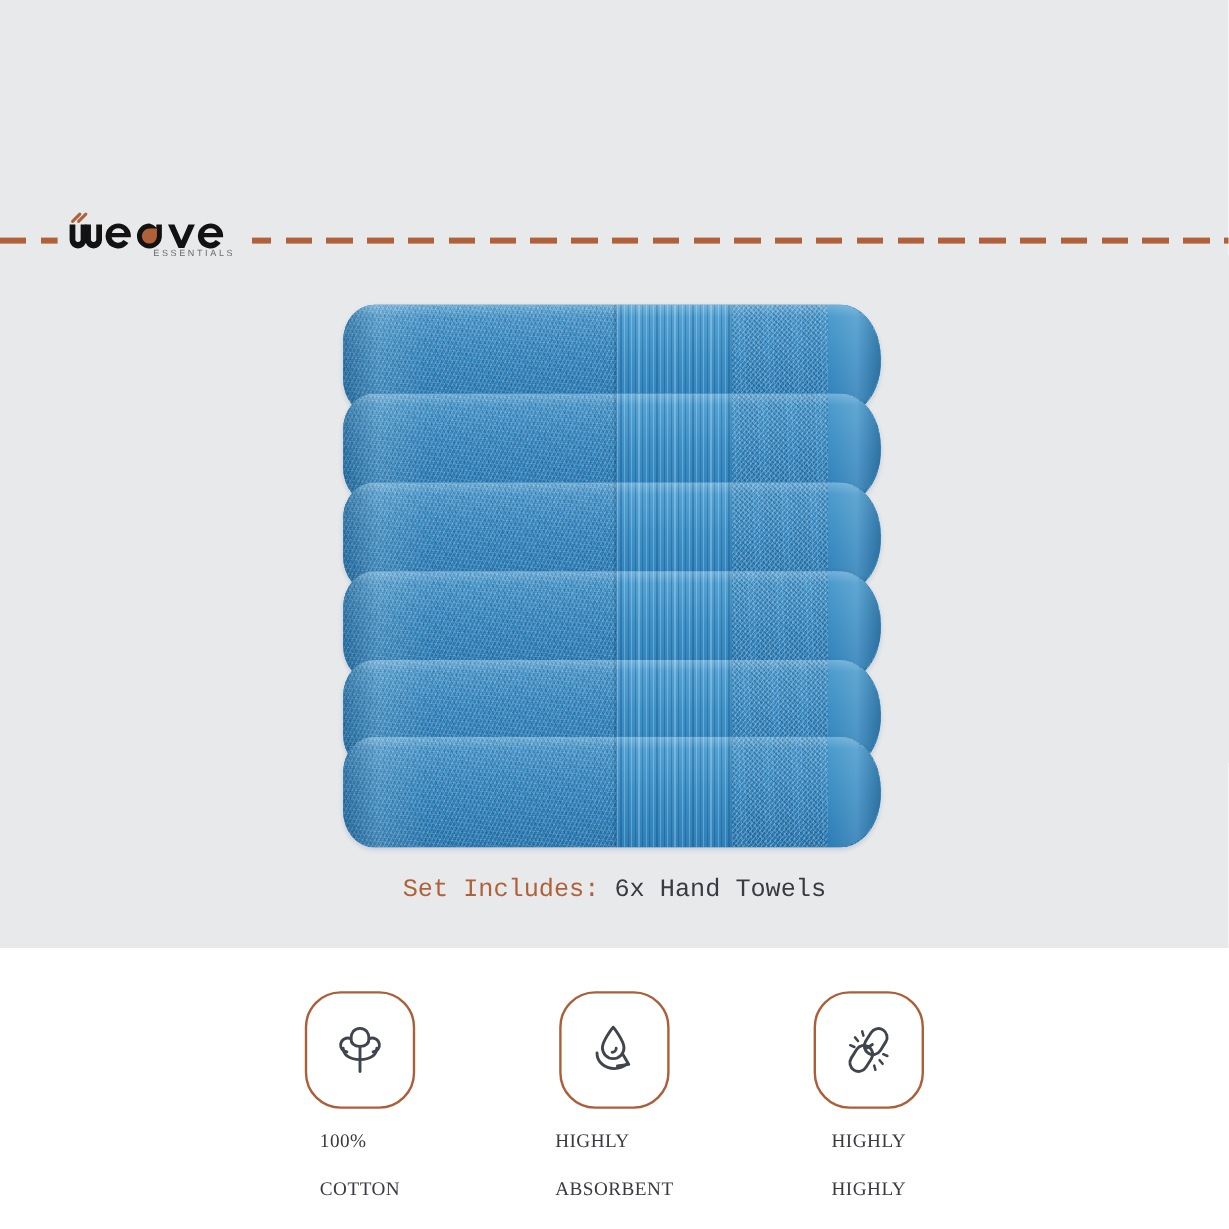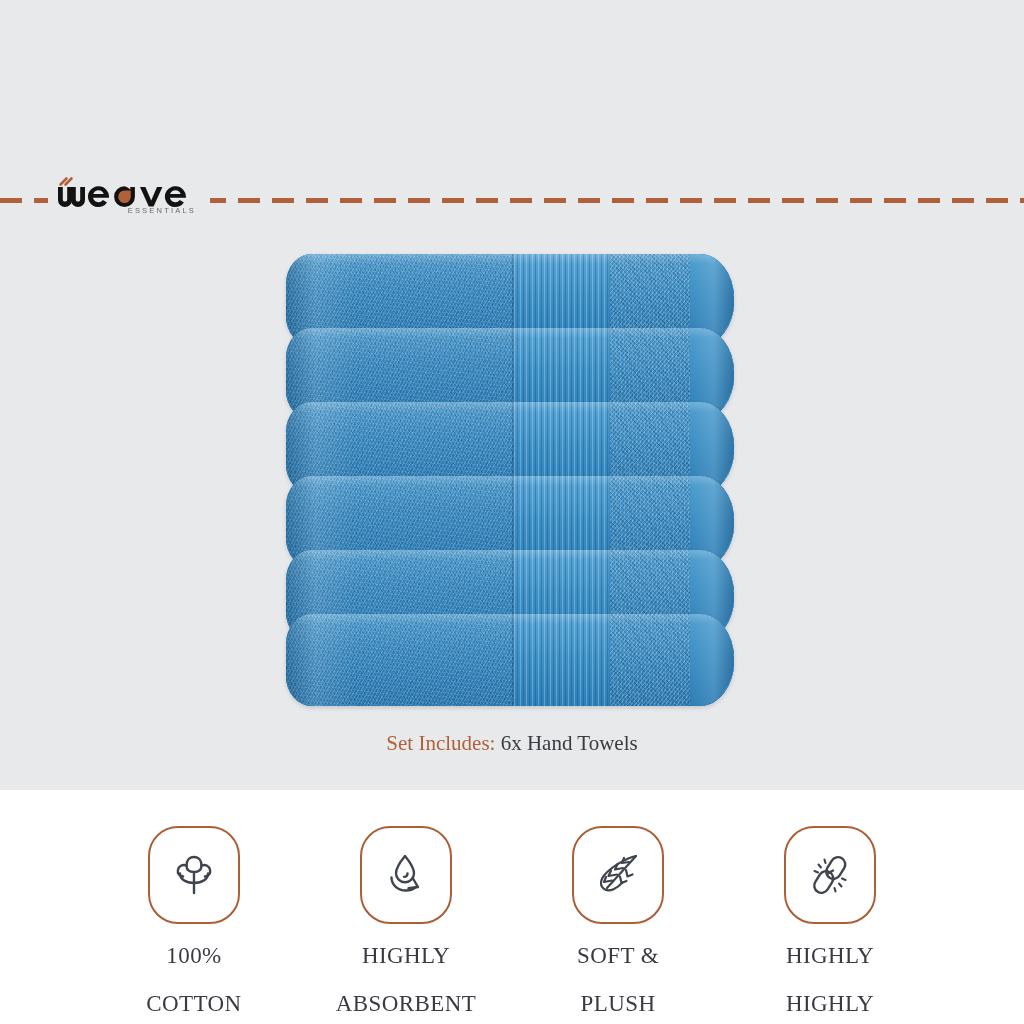--- a/index.html
+++ b/index.html
@@ -179,21 +179,21 @@
     width: 100%; height: 10px;
     background: linear-gradient(180deg, rgba(255,255,255,0.18) 0%, rgba(255,255,255,0) 100%);
   }
 
   
   .set-includes {
     position: absolute;
     left: 0; top: 731px;
     width: 1024px;
     text-align: center;
-    font-family: Liberation Serif, serif;
+    font-family: Liberation Mono, monospace;
     font-size: 21px;
     color: #3a3a42;
     white-space: nowrap;
   }
   .set-includes .label { color: #b0613a; }
   .set-includes .value { color: #3a3a42; }
 
   
   .feature-band {
     position: absolute;
@@ -220,23 +220,23 @@
     border-radius: 30px;
     background: #ffffff;
     display: flex;
     align-items: center;
     justify-content: center;
     box-sizing: border-box;
   }
   .feature-icon-box svg { display: block; }
   .feature-label {
     margin-top: 18px;
-    text-align: center;
+    text-align: left;
     font-family: "Liberation Serif", "DejaVu Serif", serif;
-    font-size: 23px;
+    font-size: 16px;
     line-height: 1.22;
     color: #3a3a42;
     letter-spacing: 0.4px;
   }
   .feature-label .l2 { display: block; margin-top: 20px; }
 </style>
 </head>
 <body>
 
 <div id="page">
@@ -372,38 +372,20 @@
           <path d="M11.5 28.5c0 7.5 6.5 13 14.5 13 4.2 0 8-1.6 10.7-4.2"></path>
           <path d="M33 29.5l5 8.5-9.5 1.3"></path>
         </svg>
       </div>
       <div class="feature-label">
         <span>HIGHLY</span>
         <span class="l2">ABSORBENT</span>
       </div>
     </div>
 
-    <div class="feature">
-      <div class="feature-icon-box">
-        <svg width="54" height="54" viewBox="0 0 54 54" fill="none" stroke="#3f444d" stroke-width="2.2" stroke-linecap="round" stroke-linejoin="round">
-          <path d="M45 8C36 10 21 18 13.5 27c-5 6-4.5 12 0.5 14.5 5 2.5 12-1 17.5-7"></path>
-          <path d="M45 8L16 40"></path>
-          <path d="M38 14l-7 1 2-5"></path>
-          <path d="M32 20l-8 1.5 2.5-5.5"></path>
-          <path d="M26 26.5l-8.5 1.5 2.5-5.5"></path>
-          <path d="M21 32.5l-8 1.5 2-5"></path>
-          <path d="M35 22l1.5 6.5 5-2"></path>
-          <path d="M29 28.5l1.5 6.5 5-2"></path>
-        </svg>
-      </div>
-      <div class="feature-label">
-        <span>SOFT &amp;</span>
-        <span class="l2">PLUSH</span>
-      </div>
-    </div>
 
     <div class="feature">
       <div class="feature-icon-box">
         <svg width="54" height="54" viewBox="0 0 54 54" fill="none" stroke="#3f444d" stroke-width="2.4" stroke-linecap="round" stroke-linejoin="round">
           <rect x="25.5" y="8.5" width="14.5" height="23" rx="7.25" transform="rotate(32 32.75 20)"></rect>
           <rect x="13.5" y="22.5" width="14.5" height="23" rx="7.25" transform="rotate(32 20.75 34)"></rect>
           <path d="M25 25.5l5-3"></path>
           <g stroke-width="2.1">
             <path d="M15.5 16.5l2.5 3"></path>
             <path d="M11.5 23l3.5 1.5"></path>

